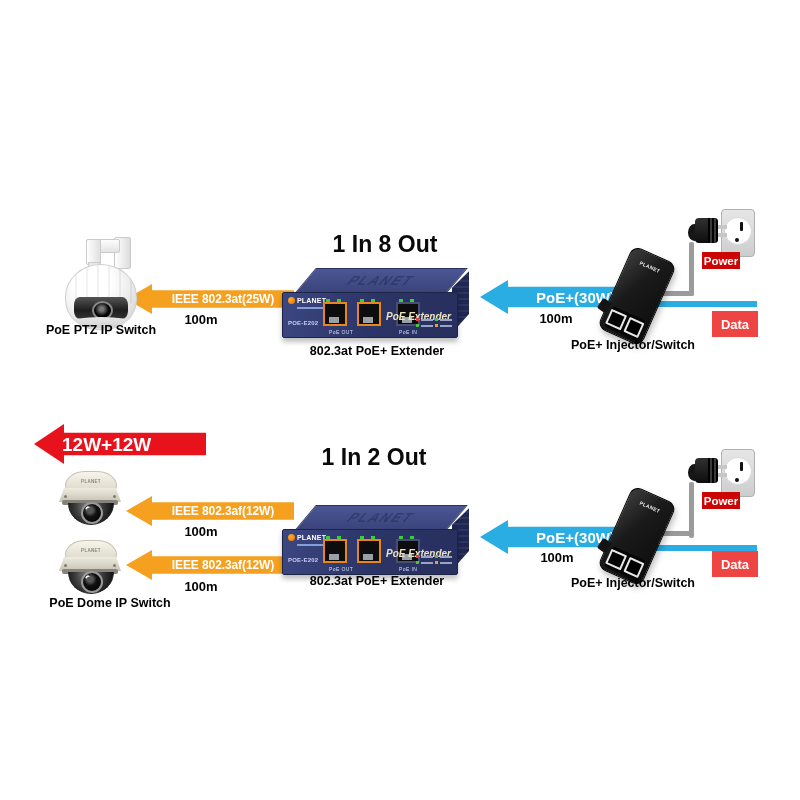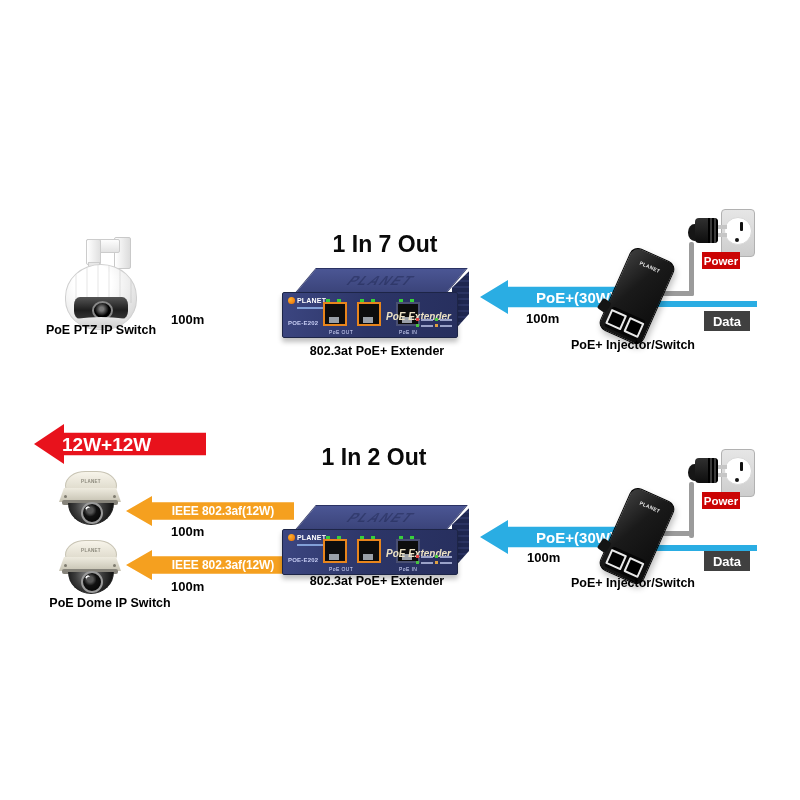--- a/index.html
+++ b/index.html
@@ -6,26 +6,26 @@
   #canvas {
     position:relative; width:800px; height:800px; background:#ffffff;
     font-family:"Liberation Sans", sans-serif; overflow:hidden;
   }
   
   .arrow { position:absolute; display:flex; align-items:center; z-index:2; }
   .arrow .atext { font-weight:bold; color:#fff; white-space:nowrap; line-height:1; }
   .arrow.red   { background:#e8121c; clip-path:polygon(0 50%,30px 0%,30px 22%,100% 22%,100% 78%,30px 78%,30px 100%); }
   .arrow.orange{ background:#f5a01f; clip-path:polygon(0 50%,26px 0%,26px 21%,100% 21%,100% 79%,26px 79%,26px 100%); justify-content:center; padding-left:26px; }
   .arrow.cyan  { background:#2aade3; clip-path:polygon(0 50%,28px 0%,28px 20%,100% 20%,100% 80%,28px 80%,28px 100%); justify-content:center; padding-left:28px; }
-  .distance { position:absolute; width:60px; text-align:left; font-weight:bold; font-size:13px; color:#000; z-index:2; }
+  .distance { position:absolute; width:60px; text-align:center; font-weight:bold; font-size:13px; color:#000; z-index:2; }
   .caption  { position:absolute; transform:translateX(-50%); font-weight:bold; font-size:12.5px; color:#000; white-space:nowrap; z-index:4; }
   .title    { position:absolute; transform:translateX(-50%); font-weight:bold; font-size:23px; color:#0a0a0a; white-space:nowrap; z-index:4; }
   .tag { position:absolute; color:#fff; font-weight:bold; display:flex; align-items:center; justify-content:center; z-index:4; }
   .tag.power { width:38px; height:17px; background:#cb0404; font-size:11.5px; }
-  .tag.data  { width:46px; height:20px; background:#404040; font-size:13px; }
+  .tag.data  { width:46px; height:26px; background:#ef4444; font-size:13px;margin-left:8px; }
   .dline { position:absolute; height:6px; background:#2aade3; z-index:1; }
   .cable { position:absolute; background:#9b9b9b; z-index:1; border-radius:2px; }
 
   
   .extender { position:absolute; width:188px; height:70px; z-index:3; }
   .ext-top { position:absolute; left:12px; top:2px; width:150px; height:24px;
     transform:skewX(-40deg); transform-origin:0 100%;
     background:linear-gradient(180deg,#4b5694,#3a4379); border:1px solid #2a3263; }
   .ext-emboss { position:absolute; top:4px; width:100%; text-align:center; font-size:13px;
     font-weight:bold; letter-spacing:2px; color:rgba(10,15,50,.30); }
@@ -118,36 +118,39 @@
   .domecam .dlens { position:absolute; left:23px; top:31px; width:18px; height:18px; border-radius:50%;
     background:radial-gradient(circle at 40% 35%,#555 0 18%,#111 40%,#000); border:2px solid #9a9a9a; }
   .domecam .dlens::after { content:''; position:absolute; left:3px; top:2px; width:5px; height:5px;
     border-radius:50%; border-top:2px solid #fff; transform:rotate(-35deg); }
 </style>
 </head>
 <body>
 
 <div id="canvas">
 
-  <div class="title" style="left:385px; top:231px;">1 In 7 Out</div>
+  <div class="title" style="left:385px; top:231px;">1 In 8 Out</div>
 
 
   <div class="ptz" style="left:62px; top:236px;">
     <div class="plate"></div>
     <div class="armh"></div>
     <div class="armv"></div>
     <div class="neck"></div>
     <div class="dome">
       <div class="window"></div>
       <div class="lens"></div>
       <div class="rim"></div>
     </div>
   </div>
   <div class="caption" style="left:101px; top:323px;">PoE PTZ IP Switch</div>
 
+  <div class="arrow orange" style="left:126px; top:284px; width:142px; height:30px;">
+    <span class="atext" style="font-size:12px; letter-spacing:-0.1px;">IEEE 802.3at(25W)</span>
+  </div>
   <div class="distance" style="left:171px; top:312px;">100m</div>
 
   <div class="extender" style="left:282px; top:266px;">
     <div class="ext-top">
       <div class="ext-emboss">PLANET</div>
     </div>
     <div class="ext-side"></div>
     <div class="ext-front">
       <div class="ext-logo">
         <span class="globe"></span>

